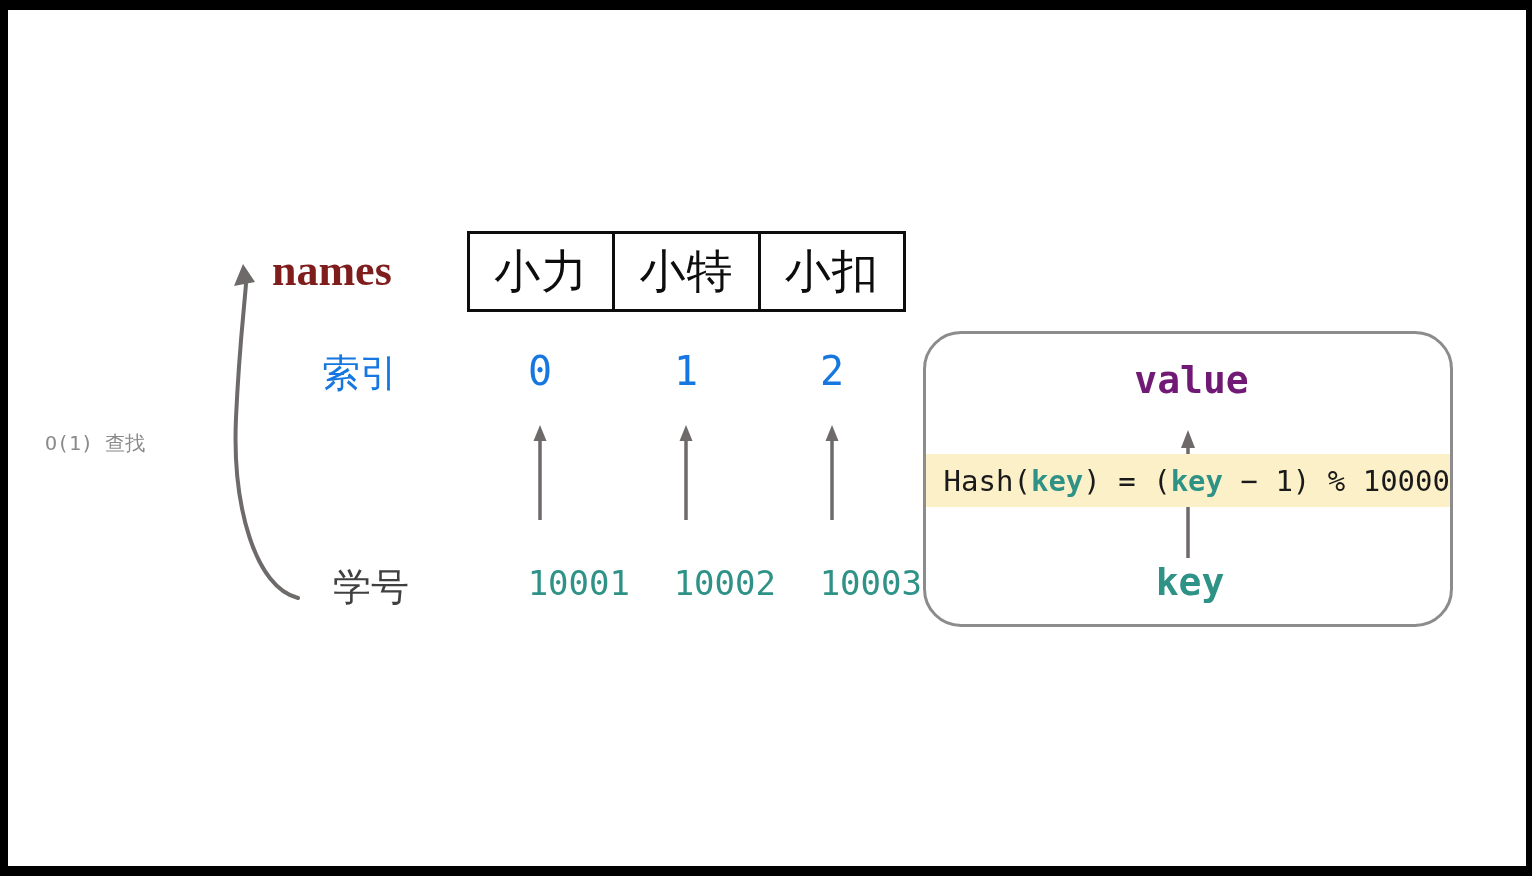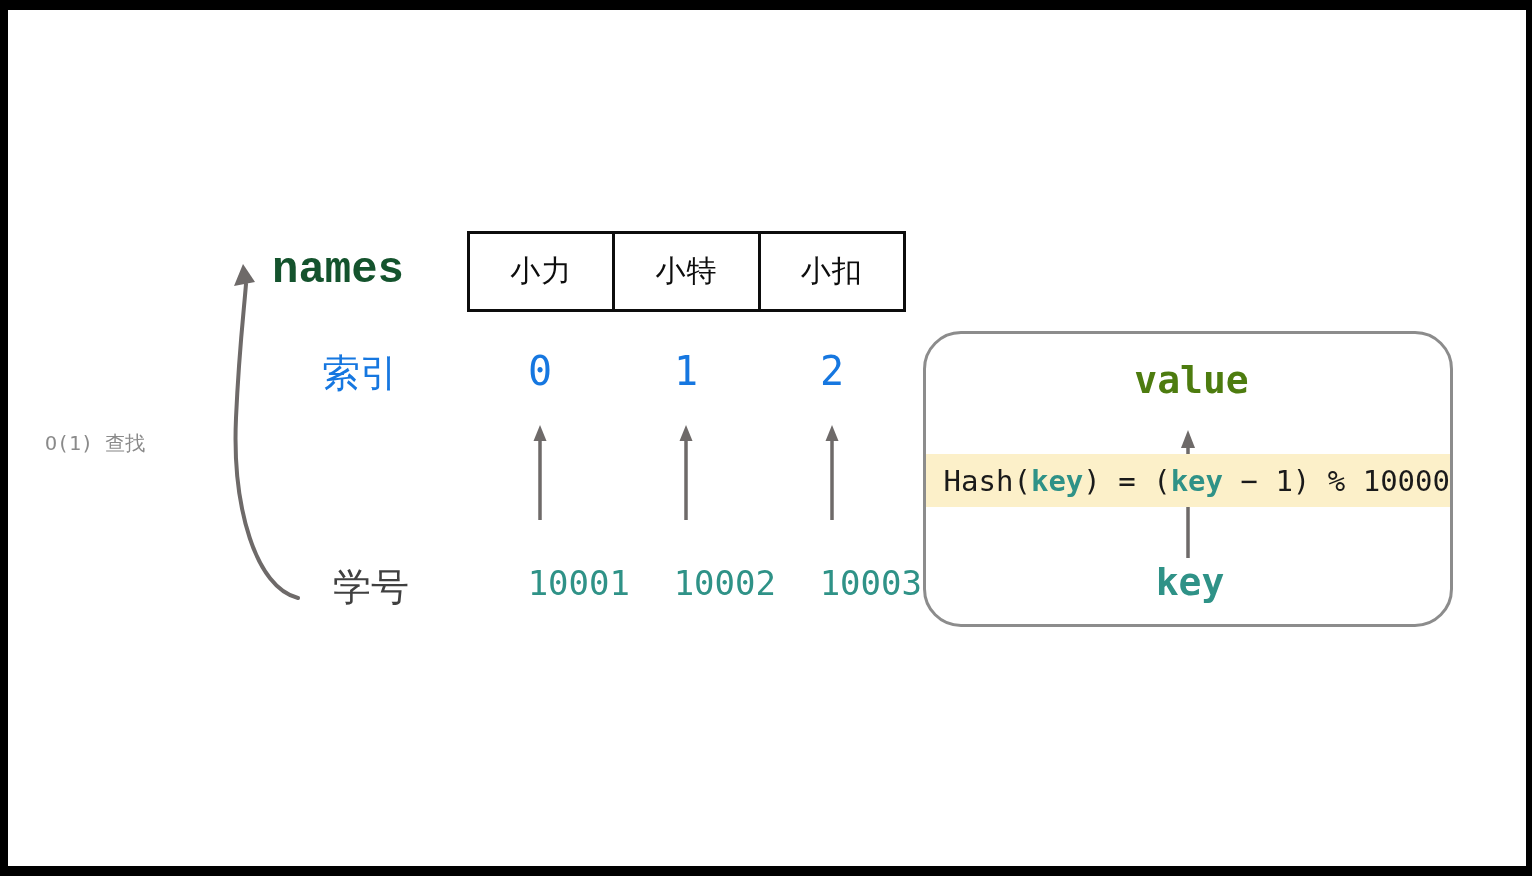--- a/index.html
+++ b/index.html
@@ -42,35 +42,35 @@
     border: 3px solid #0d0d0d;
     box-sizing: border-box;
     background: #ffffff;
   }
   .array-cell {
     flex: 1 1 0;
     display: flex;
     align-items: center;
     justify-content: center;
     font-family: "DejaVu Sans", sans-serif;
-    font-size: 30px;
+    font-size: 46px;
     color: #0d0d0d;
     box-sizing: border-box;
     border-right: 3px solid #0d0d0d;
     letter-spacing: 1px;
   }
   .array-cell:last-child { border-right: none; }
 
   
   .label-names {
     left: 272px; top: 245px;
-    font-family: Liberation Mono, monospace;
+    font-family: Liberation Serif, serif;
     font-weight: bold;
     font-size: 44px;
-    color: #14532d;
+    color: #7f1d1d;
     letter-spacing: 0px;
   }
   .label-index {
     left: 322px; top: 348px;
     font-family: Liberation Serif, serif;
     font-size: 38px;
     color: #1677e0;
   }
   .label-id {
     left: 333px; top: 562px;
@@ -138,21 +138,21 @@
     color: #2f9287;
     font-weight: bold;
   }
   .label-value {
     position: absolute;
     left: 0; right: 0; top: 24px;
     text-align: center;
     font-family: "DejaVu Sans Mono", monospace;
     font-weight: bold;
     font-size: 38px;
-    color: #4d7c0f;
+    color: #701a75;
     padding-left: 7px;
   }
   .label-key {
     position: absolute;
     left: 0; right: 0; top: 226px;
     text-align: center;
     font-family: "DejaVu Sans Mono", monospace;
     font-weight: bold;
     font-size: 38px;
     color: #2f9287;

